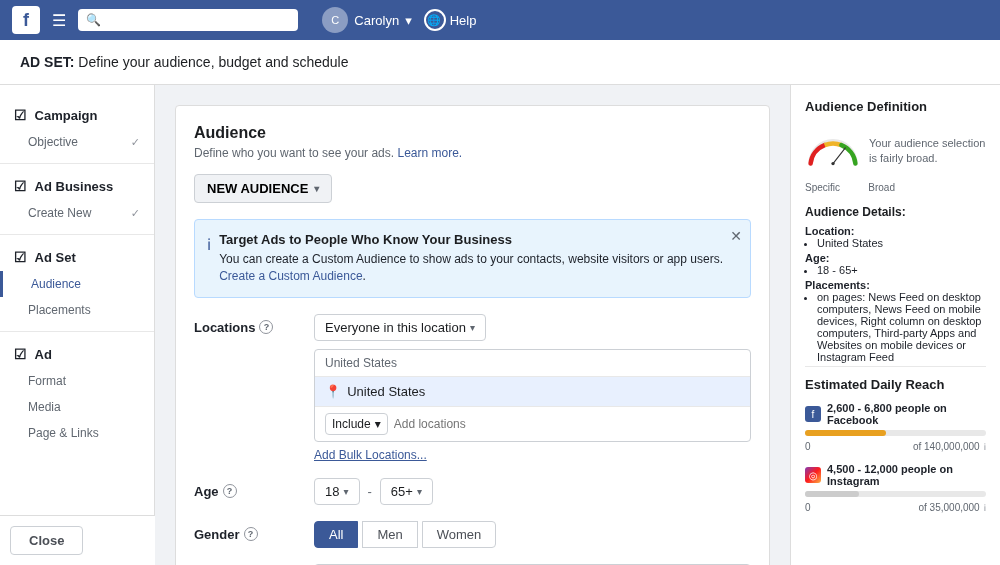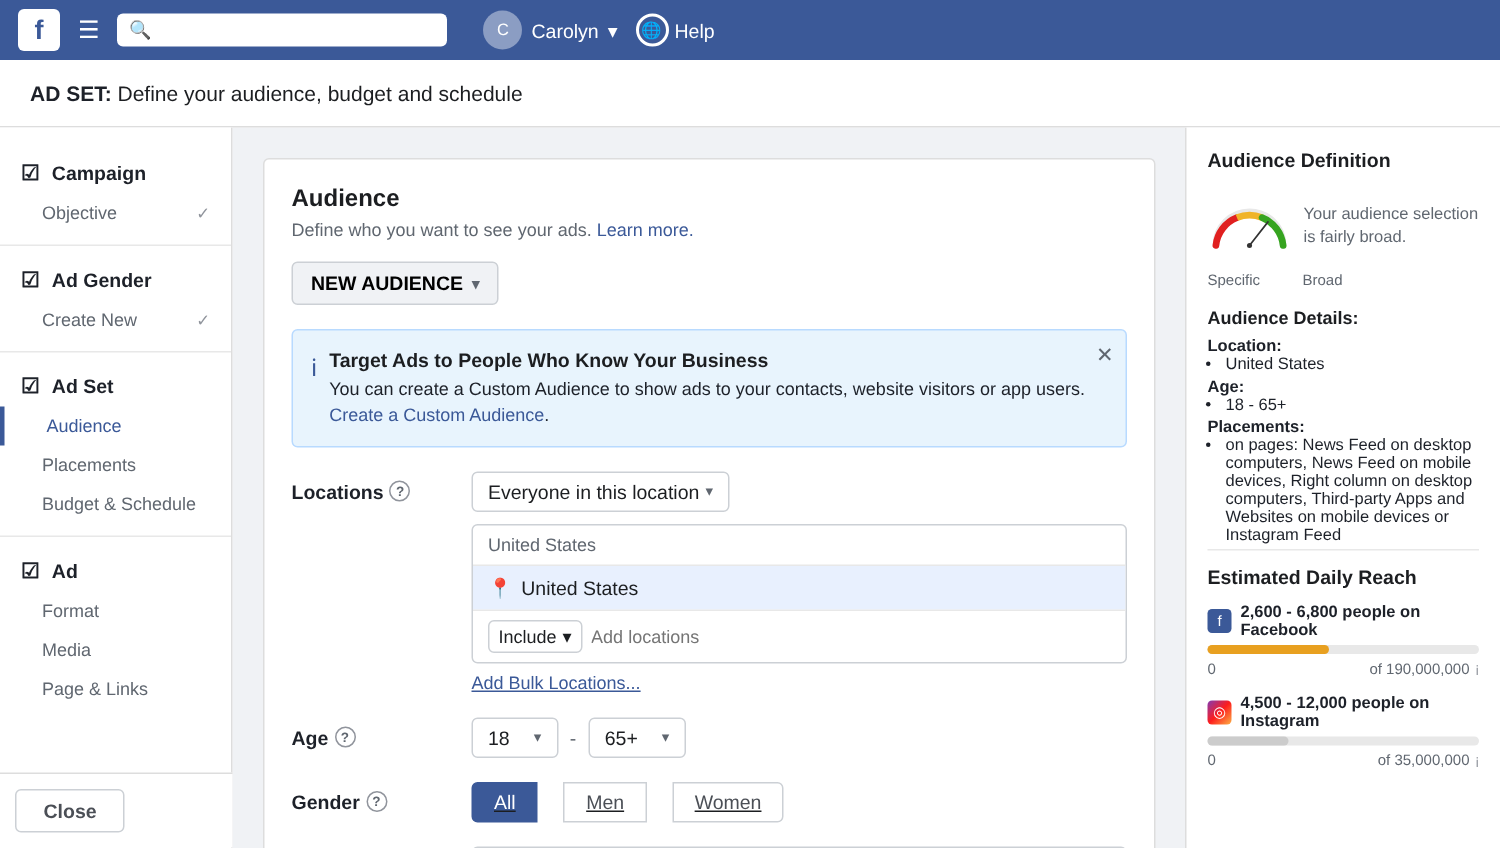--- a/index.html
+++ b/index.html
@@ -74,26 +74,26 @@
     .location-search-row { padding: 6px 10px; font-size: 12px; color: #606770; border-bottom: 1px solid #e8e8e8; }
     .location-item { display: flex; align-items: center; gap: 6px; padding: 7px 10px; font-size: 13px; background: #e8f0fe; }
     .location-pin { color: #3b5998; font-size: 13px; }
     .include-row { display: flex; align-items: center; gap: 6px; padding: 6px 10px; border-top: 1px solid #e8e8e8; }
     .include-select { border: 1px solid #ccd0d5; border-radius: 4px; padding: 3px 6px; font-size: 12px; background: #fff; cursor: pointer; display: flex; align-items: center; gap: 4px; }
     .include-input { border: none; outline: none; flex: 1; font-size: 12px; color: #90949c; }
     .add-bulk-link { font-size: 12px; color: #3b5998; cursor: pointer; margin-top: 6px; display: inline-block; }
 
     
     .age-controls { display: flex; align-items: center; gap: 8px; }
-    .select-box { border: 1px solid #ccd0d5; border-radius: 4px; padding: 5px 10px; font-size: 13px; background: #fff; cursor: pointer; display: flex; align-items: center; gap: 16px; }
+    .select-box { border: 1px solid #ccd0d5; border-radius: 4px; padding: 5px 10px; font-size: 13px; background: #fff; cursor: pointer; display: flex; align-items: center; gap: 4px; }
     .select-box .chevron { font-size: 10px; color: #606770; }
     .age-dash { color: #606770; }
 
     
-    .gender-buttons { display: flex; gap: 17px; text-decoration: underline; }
+    .gender-buttons { display: flex; gap: 4px; }
     .gender-btn { border: 1px solid #ccd0d5; padding: 5px 14px; font-size: 13px; cursor: pointer; background: #fff; color: #4b4f56; }
     .gender-btn:first-child { border-radius: 4px 0 0 4px; }
     .gender-btn:last-child { border-radius: 0 4px 4px 0; }
     .gender-btn.active { background: #3b5998; color: #fff; border-color: #3b5998; }
 
     
     .lang-input { width: 100%; border: 1px solid #ccd0d5; border-radius: 4px; padding: 6px 10px; font-size: 13px; outline: none; color: #90949c; }
 
     
     .audience-def-title { font-size: 13px; font-weight: 700; margin-bottom: 12px; }
@@ -172,42 +172,39 @@
       <div class="sidebar-item sub">
         <span>Objective</span>
         <span class="sidebar-check">✓</span>
       </div>
     </div>
     <hr class="sidebar-divider">
 
     <div class="sidebar-section">
       <div class="sidebar-item section-header">
         <span class="sidebar-icon">☑</span>
-        <span>Ad Gender</span>
+        <span>Ad Business</span>
       </div>
       <div class="sidebar-item sub">
         <span>Create New</span>
         <span class="sidebar-check">✓</span>
       </div>
     </div>
     <hr class="sidebar-divider">
 
     <div class="sidebar-section">
       <div class="sidebar-item section-header">
         <span class="sidebar-icon">☑</span>
         <span>Ad Set</span>
       </div>
       <div class="sidebar-item sub active">
         <span>Audience</span>
       </div>
       <div class="sidebar-item sub">
         <span>Placements</span>
-      </div>
-      <div class="sidebar-item sub">
-        <span>Budget &amp; Schedule</span>
       </div>
     </div>
     <hr class="sidebar-divider">
 
     <div class="sidebar-section">
       <div class="sidebar-item section-header">
         <span class="sidebar-icon">☑</span>
         <span>Ad</span>
       </div>
       <div class="sidebar-item sub">
@@ -383,21 +380,21 @@
       <div class="platform-row">
         <div class="platform-icon fb-platform-icon">f</div>
         <span class="platform-reach-text">2,600 - 6,800 people on Facebook</span>
       </div>
       <div class="reach-bar-container">
         <div class="reach-bar fb-reach-bar"></div>
       </div>
       <div class="reach-meta">
         <span class="reach-meta-left">0</span>
         <div class="reach-meta-right">
-          <span>of 190,000,000</span>
+          <span>of 140,000,000</span>
           <span class="reach-info-icon">ℹ</span>
         </div>
       </div>
     </div>
 
     <div class="reach-platform">
       <div class="platform-row">
         <div class="platform-icon ig-platform-icon">◎</div>
         <span class="platform-reach-text">4,500 - 12,000 people on Instagram</span>
       </div>

